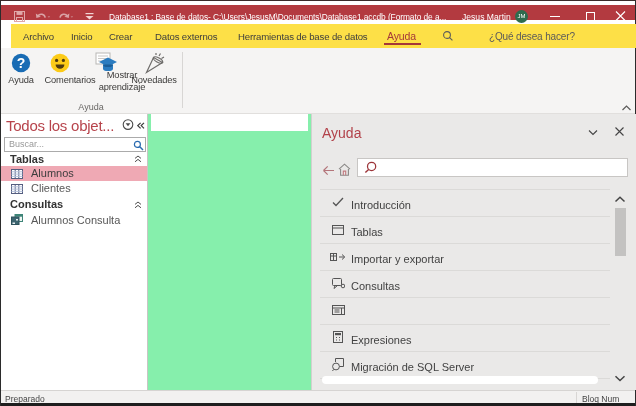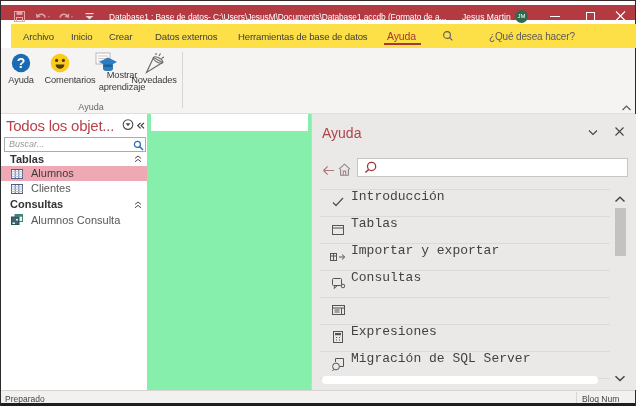--- a/index.html
+++ b/index.html
@@ -22,30 +22,30 @@
   .rlabel{position:absolute;font-size:9.3px;letter-spacing:-0.15px;color:#3b3a39;text-align:center;white-space:nowrap;line-height:11.5px;}
   #grouplabel{left:20px;top:54px;width:140px;text-align:center;font-size:9px;color:#6a6866;}
   #rsep{left:181px;top:4px;width:1px;height:56px;background:#d8d6d4;}
   
   #mainarea{left:0;top:113px;width:100%;height:276px;background:#86efac;}
   #tabstrip{left:150px;top:0px;width:157px;height:17px;background:#fff;}
   
   #navpane{left:0;top:0;width:147px;height:276px;background:#fff;border-right:1px solid #c8c6c4;box-sizing:border-box;}
   #navtitle{left:5px;top:3px;font-size:15px;letter-spacing:-0.25px;color:#b7434b;white-space:nowrap;}
   #navsearch{left:3px;top:23px;width:140px;height:13px;border:1px solid #ababab;background:#fff;}
-  #navsearch span{position:absolute;left:4px;top:1px;font-size:9px;font-style:italic;color:#999;}
+  #navsearch span{position:absolute;left:4px;top:1px;font-size:9px;color:#999;}
   .navhdr{position:absolute;left:9px;font-size:11px;font-weight:bold;color:#333;}
   .navitem{position:absolute;left:30px;font-size:11px;color:#575757;}
   #alumnosrow{left:0px;top:51.5px;width:146px;height:15px;background:#efa9b4;}
   
   #helppane{left:310px;top:0;width:326px;height:276px;background:#eae9e8;border-left:1px solid #d2d0ce;box-sizing:border-box;}
   #helptitle{left:10px;top:10.5px;font-size:14px;color:#b2424a;}
   #helpsearch{left:45px;top:44px;width:271px;height:19px;background:#fff;border:1px solid #c8c6c4;box-sizing:border-box;}
   .hrow{position:absolute;left:8px;width:290px;height:27px;}
-  .hrow .txt{position:absolute;left:31px;top:0;font-size:13px;color:#424242;font-family:Liberation Mono, monospace;}
+  .hrow .txt{position:absolute;left:31px;top:10px;font-size:11px;color:#424242;}
   .hsep{position:absolute;left:8px;width:290px;height:1px;background:#dbdad8;}
   #vthumb{left:303px;top:94px;width:11px;height:48px;background:#c3c2c1;}
   #hthumb{left:10px;top:262px;width:276px;height:8px;background:#fff;border-radius:4px;}
   
   #statusbar{left:0;top:389px;width:100%;height:14px;background:#f2f1f0;border-top:1px solid #d6d4d2;box-sizing:border-box;}
   #statusbar .lft{position:absolute;left:4px;top:2.5px;font-size:8.5px;color:#444;}
   #statusbar .rgt{position:absolute;left:581px;top:2.5px;font-size:8.5px;color:#444;}
   #botborder{left:0;top:402px;width:100%;height:3px;background:#1e1e1e;}
 </style>
 </head>

